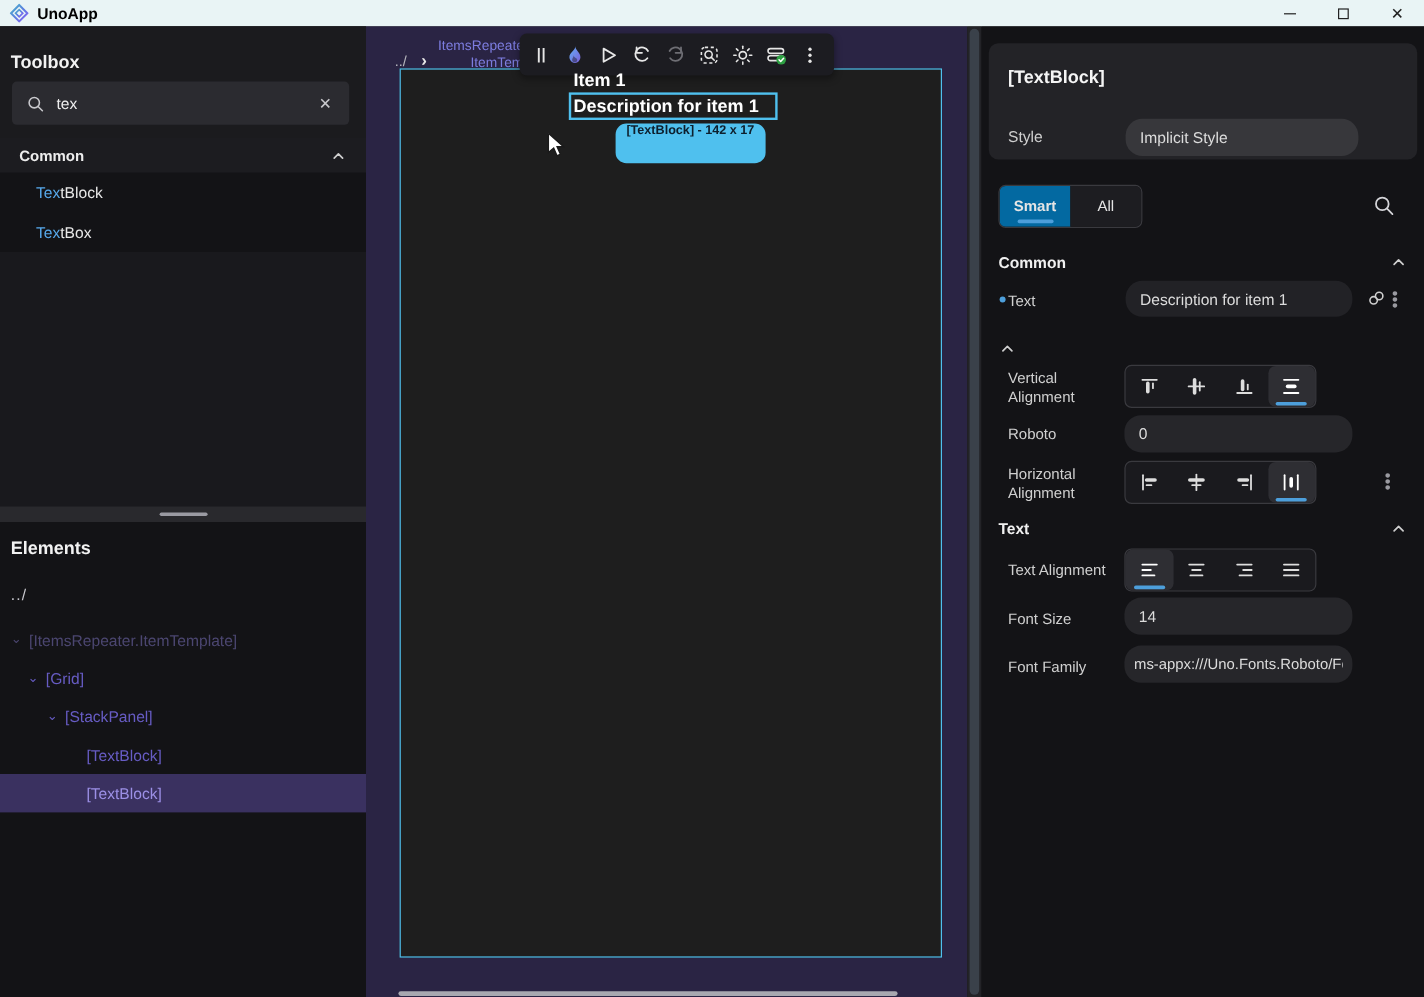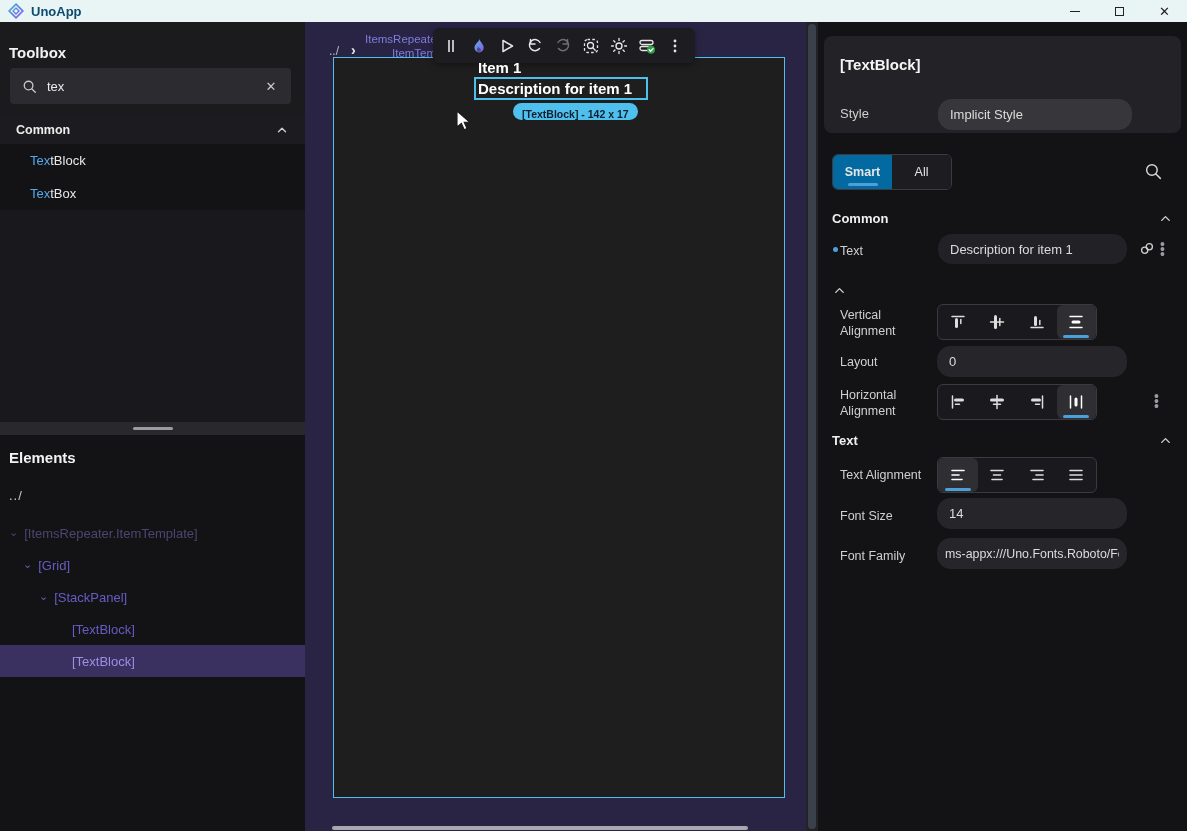--- a/index.html
+++ b/index.html
@@ -2,21 +2,21 @@
 <html><head>
 <meta charset="utf-8">
 <style>
   * { margin:0; padding:0; box-sizing:border-box; }
   html,body { width:1187px; height:831px; background:#0e0e10; font-family:"Liberation Sans",sans-serif; overflow:hidden; }
   #app { position:relative; width:1187px; height:831px; background:#131316; overflow:hidden; }
 
   
   .titlebar { position:absolute; left:0; top:0; width:1187px; height:22px; background:#E9F4F5; display:flex; align-items:center; }
   .titlebar .logo { margin-left:8px; width:16px; height:16px; }
-  .titlebar .app-title { margin-left:7px; font-size:13px; font-weight:600; color:#0c4a6e; }
+  .titlebar .app-title { margin-left:7px; font-size:13px; font-weight:600; color:#000000; }
   .win-controls { position:absolute; right:0; top:0; height:22px; display:flex; }
   .win-btn { width:45px; height:22px; display:flex; align-items:center; justify-content:center; color:#222; cursor:default; }
   .glyph-min { width:10px; height:0; border-top:1.3px solid #222; display:inline-block; }
   .glyph-max { width:9px; height:9px; border:1.3px solid #222; display:inline-block; }
   .glyph-close { font-size:13px; line-height:1; }
 
   
   .left-panel { position:absolute; left:0; top:22px; width:305px; height:809px; background:#131316; }
   .toolbox-head { position:absolute; left:0; top:0; width:305px; height:93px; background:#1B1B1E; }
   .panel-title { font-size:15px; font-weight:700; color:#F2F2F2; }
@@ -48,21 +48,21 @@
   .design-surface { position:absolute; left:28px; top:35px; width:452px; height:741px; background:#1E1E1E; border:1.5px solid #4FC0EE; }
   .crumb-up { position:absolute; left:24px; top:22px; font-size:12px; color:#B9B9C0; }
   .crumb-chev { position:absolute; left:46px; top:20px; font-size:14px; font-weight:700; color:#E8E8E8; }
   .crumb-l1 { position:absolute; left:60px; top:11px; font-size:11.5px; color:#7D7DE0; }
   .crumb-l2 { position:absolute; left:60px; top:25px; font-size:11.5px; color:#7D7DE0;margin-left:27px; }
   .dtoolbar { position:absolute; left:128px; top:6px; width:262px; height:35px; background:#1C1C21; border-radius:6px; display:flex; align-items:center; gap:10px; padding:0 9px; box-shadow:0 2px 6px rgba(0,0,0,.35); }
   .dtb-btn { width:18px; height:18px; display:flex; align-items:center; justify-content:center; cursor:pointer; flex:0 0 auto; }
   .item-title { position:absolute; left:173px; top:37px; font-size:15px; font-weight:700; color:#FFFFFF; }
   .desc-box { position:absolute; left:169px; top:55px; width:174px; height:23px; border:2px solid #4FC0EE; display:flex; align-items:center; }
   .desc-box span { font-size:15px; font-weight:700; color:#FFFFFF; margin-left:2px; white-space:nowrap; }
-  .sel-badge { position:absolute; left:208px; top:81px; height:17px; background:#4FC0EE; border-radius:9px; display:flex; align-items:flex-end; padding:0 9px; }
+  .sel-badge { position:absolute; left:208px; top:81px; height:33px; background:#4FC0EE; border-radius:9px; display:flex; align-items:flex-start; padding:0 9px; }
   .sel-badge span { font-size:10.5px; font-weight:600; color:#0D1F2D; white-space:nowrap; }
   .cursor { position:absolute; left:151px; top:89px; }
   .h-scrollbar { position:absolute; left:27px; top:804px; width:416px; height:4px; background:#A8A8B0; border-radius:2px; cursor:pointer; }
   .v-scrollbar { position:absolute; left:806px; top:22px; width:12px; height:809px; background:#232327; }
   .v-scrollbar .thumb { position:absolute; left:2px; top:2px; width:8px; height:805px; background:#3A414A; border-radius:4px; cursor:pointer; }
 
   
   .right-panel { position:absolute; left:818px; top:22px; width:369px; height:809px; background:#131316; }
   .hdr-card { position:absolute; left:6px; top:14px; width:357px; height:97px; background:#232327; border-radius:8px; }
   .hdr-card .el-name { position:absolute; left:16px; top:20px; font-size:15px; font-weight:700; color:#F5F5F5; }
@@ -348,21 +348,21 @@
         <svg width="18" height="18" viewBox="0 0 18 18">
             <g stroke="#FFF" stroke-linecap="round">
               <line x1="3" y1="3.5" x2="15" y2="3.5" stroke-width="1.5"></line>
               <line x1="6" y1="9" x2="12" y2="9" stroke-width="3"></line>
               <line x1="3" y1="14.5" x2="15" y2="14.5" stroke-width="1.5"></line>
             </g>
           </svg>
       </div>
     </div>
 
-    <div class="row-label" style="top:332px">Layout</div>
+    <div class="row-label" style="top:332px">Roboto</div>
     <input class="inp" style="position: absolute; left: 119px; top: 324px; width: 190px; height: 31px;" value="0">
 
     <div class="row-label" style="top:365px">Horizontal Alignment</div>
     <div class="seg" style="top:362px">
       <div class="seg-btn">
         <svg width="18" height="18" viewBox="0 0 18 18">
             <g stroke="#DDD" stroke-linecap="round">
               <line x1="3.5" y1="3" x2="3.5" y2="15" stroke-width="1.5"></line>
               <line x1="6.5" y1="7" x2="13.5" y2="7" stroke-width="3"></line>
               <line x1="6.5" y1="11.3" x2="10.5" y2="11.3" stroke-width="1.5"></line>

